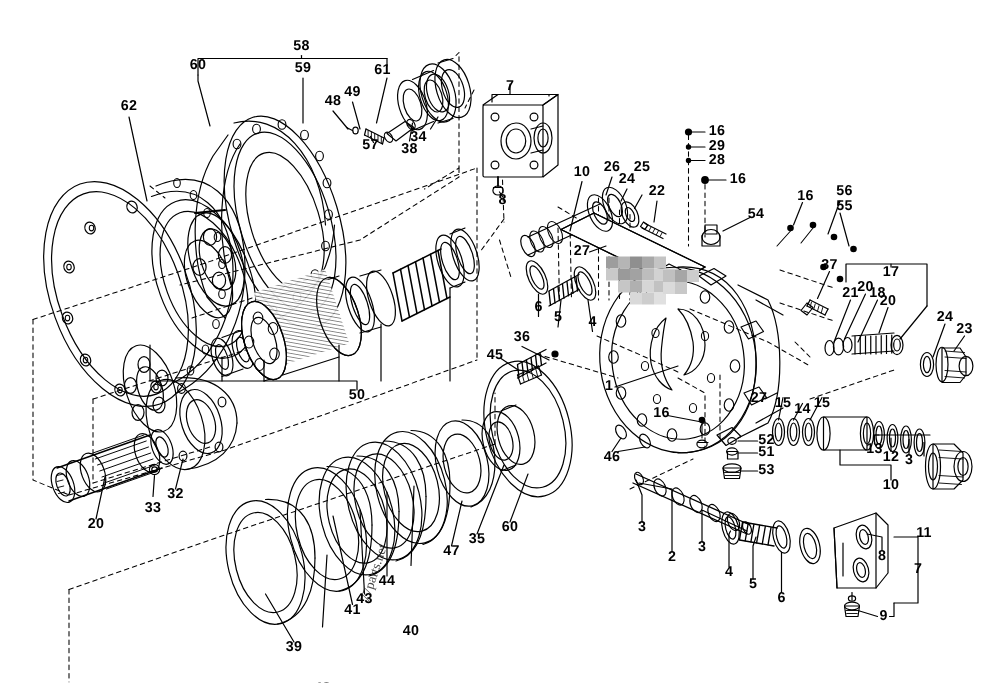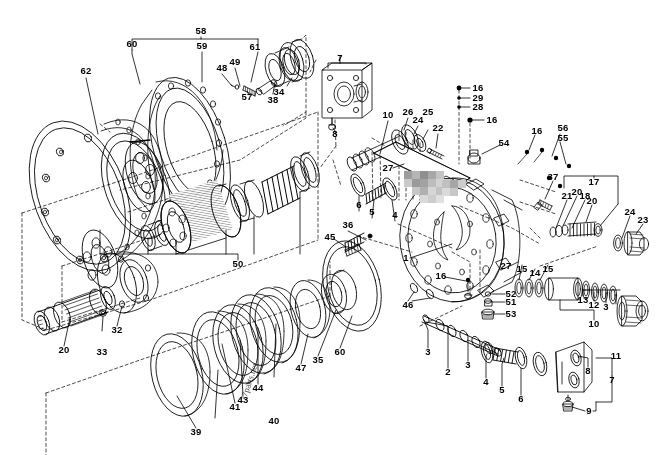--- a/index.html
+++ b/index.html
@@ -877,21 +877,21 @@
       <div class="lbl" style="left: 318px; top: 360px;">35</div>
       <div class="lbl" style="left: 301px; top: 368px;">47</div>
       <div class="lbl" style="left: 274px; top: 381px; margin-top: 40px;">40</div>
       <div class="lbl" style="left: 258px; top: 388px;">44</div>
       <div class="lbl" style="left: 243px; top: 400px;">43</div>
       <div class="lbl" style="left: 235px; top: 407px;">41</div>
       <div class="lbl" style="left: 215px; top: 422px; margin-top: 37px;">42</div>
       <div class="lbl" style="left: 196px; top: 432px;">39</div>
       <div class="lbl" style="left: 238px; top: 264px;">50</div>
       <div class="lbl" style="left: 64px; top: 350px;">20</div>
-      <div class="lbl" style="left: 102px; top: 352px;">33</div>
+      <div class="lbl" style="left: 102px; top: 339px;">33</div>
       <div class="lbl" style="left: 117px; top: 330px;">32</div>
       <div class="lbl" style="left: 506px; top: 266px;">27</div>
       <div class="lbl" style="left: 522px; top: 269px;">15</div>
       <div class="lbl" style="left: 535px; top: 273px;">14</div>
       <div class="lbl" style="left: 548px; top: 269px;">15</div>
       <div class="lbl" style="left: 511px; top: 294px;">52</div>
       <div class="lbl" style="left: 511px; top: 302px;">51</div>
       <div class="lbl" style="left: 511px; top: 314px;">53</div>
       <div class="lbl" style="left: 583px; top: 300px;">13</div>
       <div class="lbl" style="left: 594px; top: 305px;">12</div>

